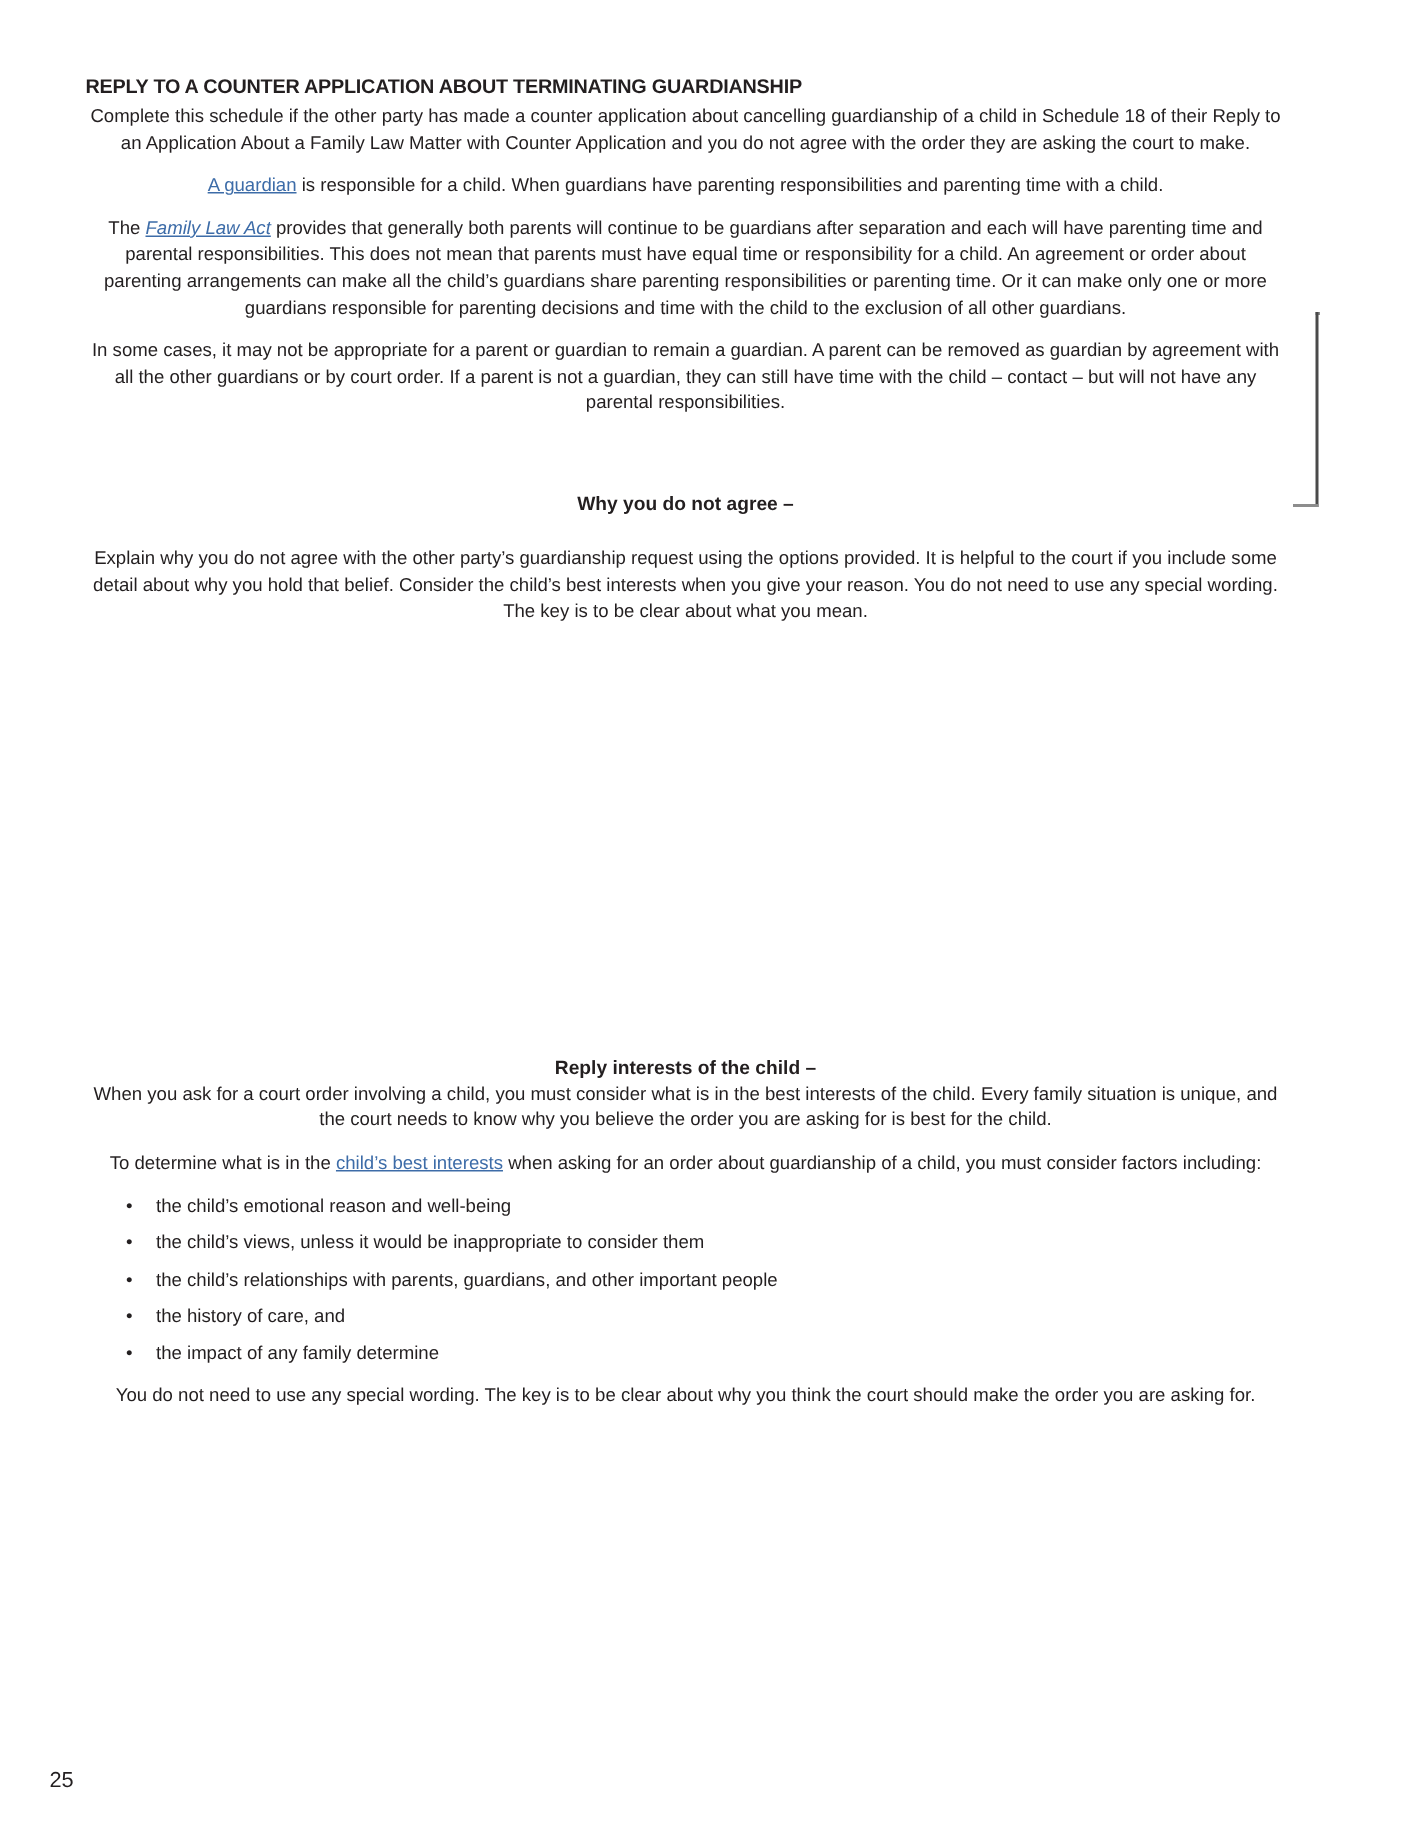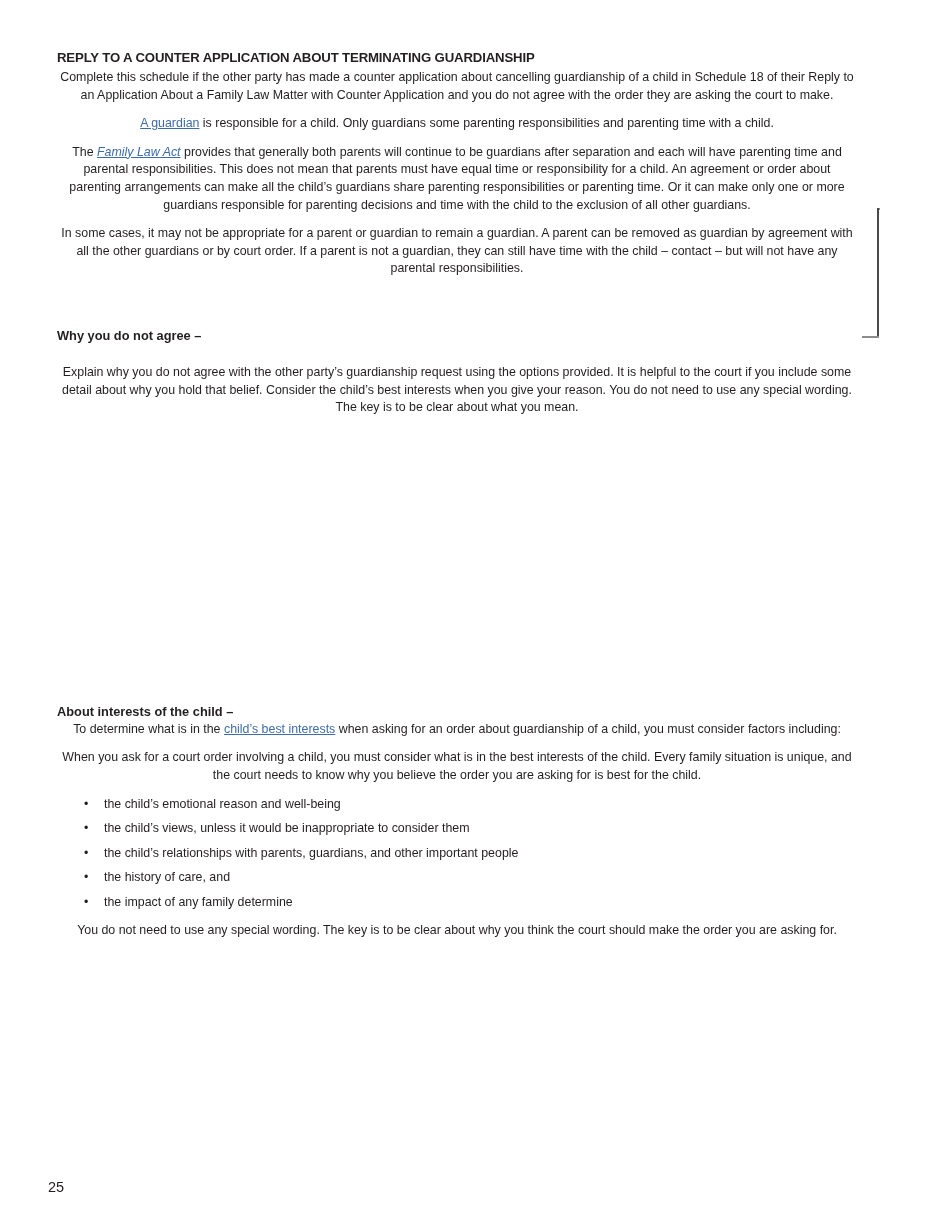--- a/index.html
+++ b/index.html
@@ -42,20 +42,21 @@
   p.tight {
     margin-bottom: 0;
     margin-top: 20px;
   }
   .sub-head {
     font-size: 12.8px;
     font-weight: bold;
     line-height: 17px;
     margin: 0 0 1px 0;
     color: #231f20;
+    text-align: center;
   }
   a.doclink {
     color: #3d6ca8;
   }
   a.doclink.ital {
     font-style: italic;
   }
   .section-gap-1 { height: 38px; }
   .answer-space-1 { height: 286px; }
   ul.factors {
@@ -106,58 +107,58 @@
   .tri {
     position: absolute;
     width: 32px;
     height: 32px;
   }
   .tri svg { display: block; }
   .tri-1 { left: 892px; top: 194px; }
   .tri-2 { left: 892px; top: 687px; }
   .page-number {
     position: absolute;
-    left: 48px;
+    left: 33px;
     top: 1179px;
     font-size: 14.5px;
     line-height: 17px;
     color: #231f20;
   }
 </style>
 </head>
 <body>
 
 <div class="page">
 
   <div class="content">
 
     <h1 class="doc-title">REPLY TO A COUNTER APPLICATION ABOUT TERMINATING GUARDIANSHIP</h1>
 
     <p class="para">Complete this schedule if the other party has made a counter application about cancelling guardianship of a child in Schedule 18 of their Reply to an Application About a Family Law Matter with Counter Application and you do not agree with the order they are asking the court to make.</p>
 
-    <p class="para"><a class="doclink" href="#">A guardian</a><span> is responsible for a child. Only guardians some parenting responsibilities and parenting time with a child.</span></p>
+    <p class="para"><a class="doclink" href="#">A guardian</a><span> is responsible for a child. When guardians have parenting responsibilities and parenting time with a child.</span></p>
 
     <p class="para"><span>The </span><a class="doclink ital" href="#">Family Law Act</a><span> provides that generally both parents will continue to be guardians after separation and each will have parenting time and parental responsibilities. This does not mean that parents must have equal time or responsibility for a child. An agreement or order about parenting arrangements can make all the child’s guardians share parenting responsibilities or parenting time. Or it can make only one or more guardians responsible for parenting decisions and time with the child to the exclusion of all other guardians.</span></p>
 
     <p class="para">In some cases, it may not be appropriate for a parent or guardian to remain a guardian. A parent can be removed as guardian by agreement with all the other guardians or by court order. If a parent is not a guardian, they can still have time with the child – contact – but will not have any parental responsibilities.</p>
 
 
     <div class="section-gap-1"></div>
 
     <h2 class="sub-head">Why you do not agree –</h2>
 
     <p class="para tight">Explain why you do not agree with the other party’s guardianship request using the options provided. It is helpful to the court if you include some detail about why you hold that belief. Consider the child’s best interests when you give your reason. You do not need to use any special wording. The key is to be clear about what you mean.</p>
 
     <div class="answer-space-1"></div>
 
-    <h2 class="sub-head">About interests of the child –</h2>
+    <h2 class="sub-head">Reply interests of the child –</h2>
+
+    <p class="para">When you ask for a court order involving a child, you must consider what is in the best interests of the child. Every family situation is unique, and the court needs to know why you believe the order you are asking for is best for the child.</p>
 
     <p class="para"><span>To determine what is in the </span><a class="doclink" href="#">child’s best interests</a><span> when asking for an order about guardianship of a child, you must consider factors including:</span></p>
-
-    <p class="para">When you ask for a court order involving a child, you must consider what is in the best interests of the child. Every family situation is unique, and the court needs to know why you believe the order you are asking for is best for the child.</p>
 
     <ul class="factors">
       <li><span class="bullet">•</span><span>the child’s emotional reason and well-being</span></li>
       <li><span class="bullet">•</span><span>the child’s views, unless it would be inappropriate to consider them</span></li>
       <li><span class="bullet">•</span><span>the child’s relationships with parents, guardians, and other important people</span></li>
       <li><span class="bullet">•</span><span>the history of care, and</span></li>
       <li><span class="bullet">•</span><span>the impact of any family determine</span></li>
     </ul>
 
     <p class="para">You do not need to use any special wording. The key is to be clear about why you think the court should make the order you are asking for.</p>

